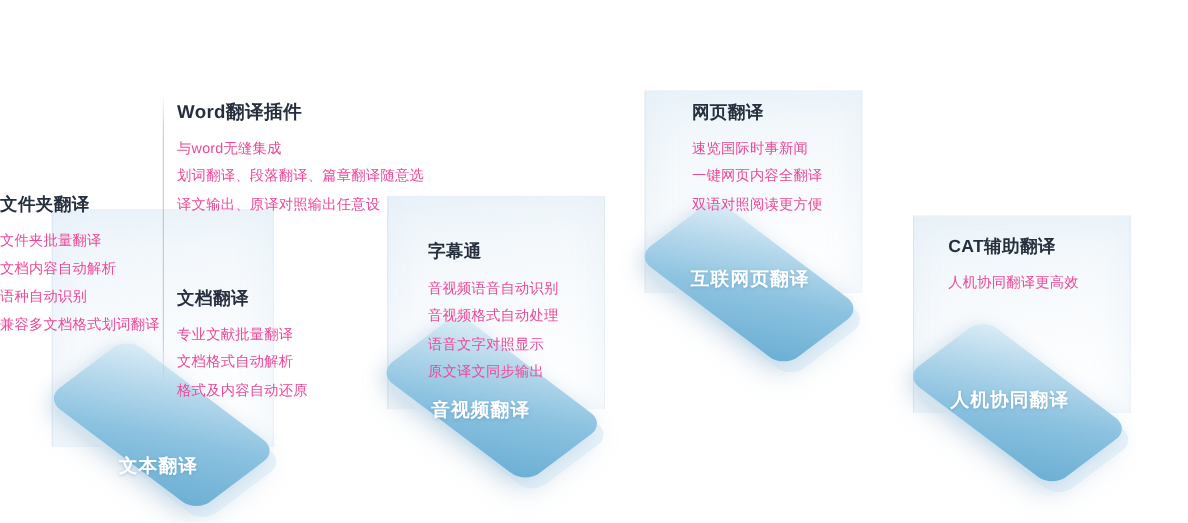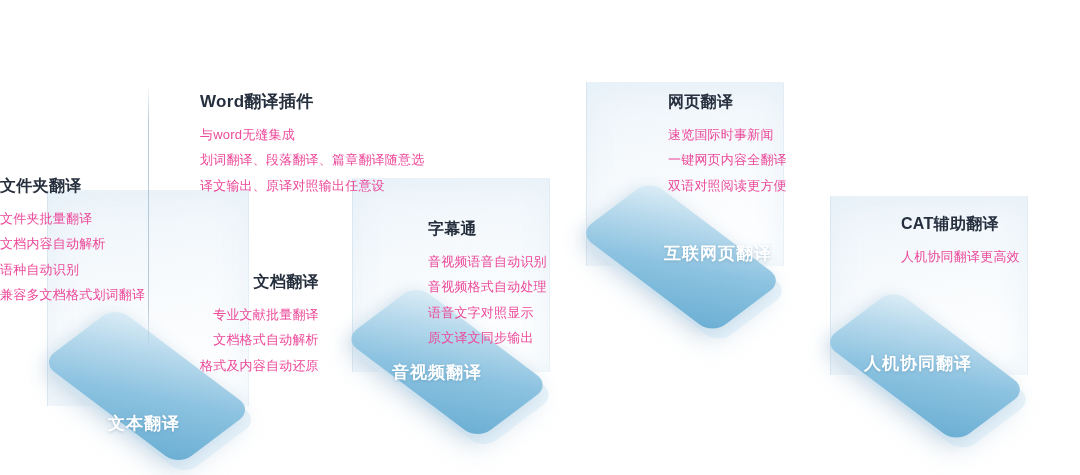--- a/index.html
+++ b/index.html
@@ -71,21 +71,21 @@
   .block p{
     margin:0 0 7px 0;
     font-size:13px;
     color:#ec4899;
     letter-spacing:.2px;
     white-space:nowrap;
     line-height:1.42;
   }
   .block p:last-child{margin-bottom:0;}
   .ta-right{text-align:left;}
-  .ta-left{text-align:left;margin-left:39px;}
+  .ta-left{text-align:left;}
 </style>
 </head>
 <body>
 
 <div class="stage">
 
   <div class="column tilt" style="left:47px;top:190px;width:200px;height:215px;"></div>
 
   <div class="column tilt" style="left:352px;top:178px;width:196px;height:193px;"></div>
 
@@ -102,21 +102,21 @@
   <div class="platform" style="left:364px;top:317px;width:166px;height:90px;">
     <div class="plat-base" style="left:6px;top:10px;width:166px;height:90px;"></div>
     <div class="plat-top" style="left:0;top:0;width:166px;height:90px;"></div>
   </div>
   <div class="plat-label" style="left:392px;top:361px;">音视频翻译</div>
 
   <div class="platform" style="left:598px;top:213px;width:166px;height:88px;">
     <div class="plat-base" style="left:6px;top:10px;width:166px;height:88px;"></div>
     <div class="plat-top" style="left:0;top:0;width:166px;height:88px;"></div>
   </div>
-  <div class="plat-label" style="left:664px;top:242px;">互联网页翻译</div>
+  <div class="plat-label" style="left:628px;top:242px;">互联网页翻译</div>
 
   <div class="platform" style="left:842px;top:322px;width:166px;height:88px;">
     <div class="plat-base" style="left:6px;top:10px;width:166px;height:88px;"></div>
     <div class="plat-top" style="left:0;top:0;width:166px;height:88px;"></div>
   </div>
   <div class="plat-label" style="left:864px;top:352px;">人机协同翻译</div>
 
   <div class="divider" style="left:148px;top:88px;height:258px;"></div>
 
   <div class="block ta-right" style="left:0px;top:176px;width:136px;">
@@ -127,21 +127,21 @@
     <p>兼容多文档格式划词翻译</p>
   </div>
 
   <div class="block ta-left" style="left:161px;top:90px;">
     <h3 style="font-size:17px;">Word翻译插件</h3>
     <p>与word无缝集成</p>
     <p>划词翻译、段落翻译、篇章翻译随意选</p>
     <p>译文输出、原译对照输出任意设</p>
   </div>
 
-  <div class="block ta-left" style="left:161px;top:272px;text-align:right;">
+  <div class="block ta-left" style="left:161px;top:261px;">
     <h3>文档翻译</h3>
     <p>专业文献批量翻译</p>
     <p>文档格式自动解析</p>
     <p>格式及内容自动还原</p>
   </div>
 
   <div class="block ta-left" style="left:389px;top:219px;">
     <h3>字幕通</h3>
     <p>音视频语音自动识别</p>
     <p>音视频格式自动处理</p>

